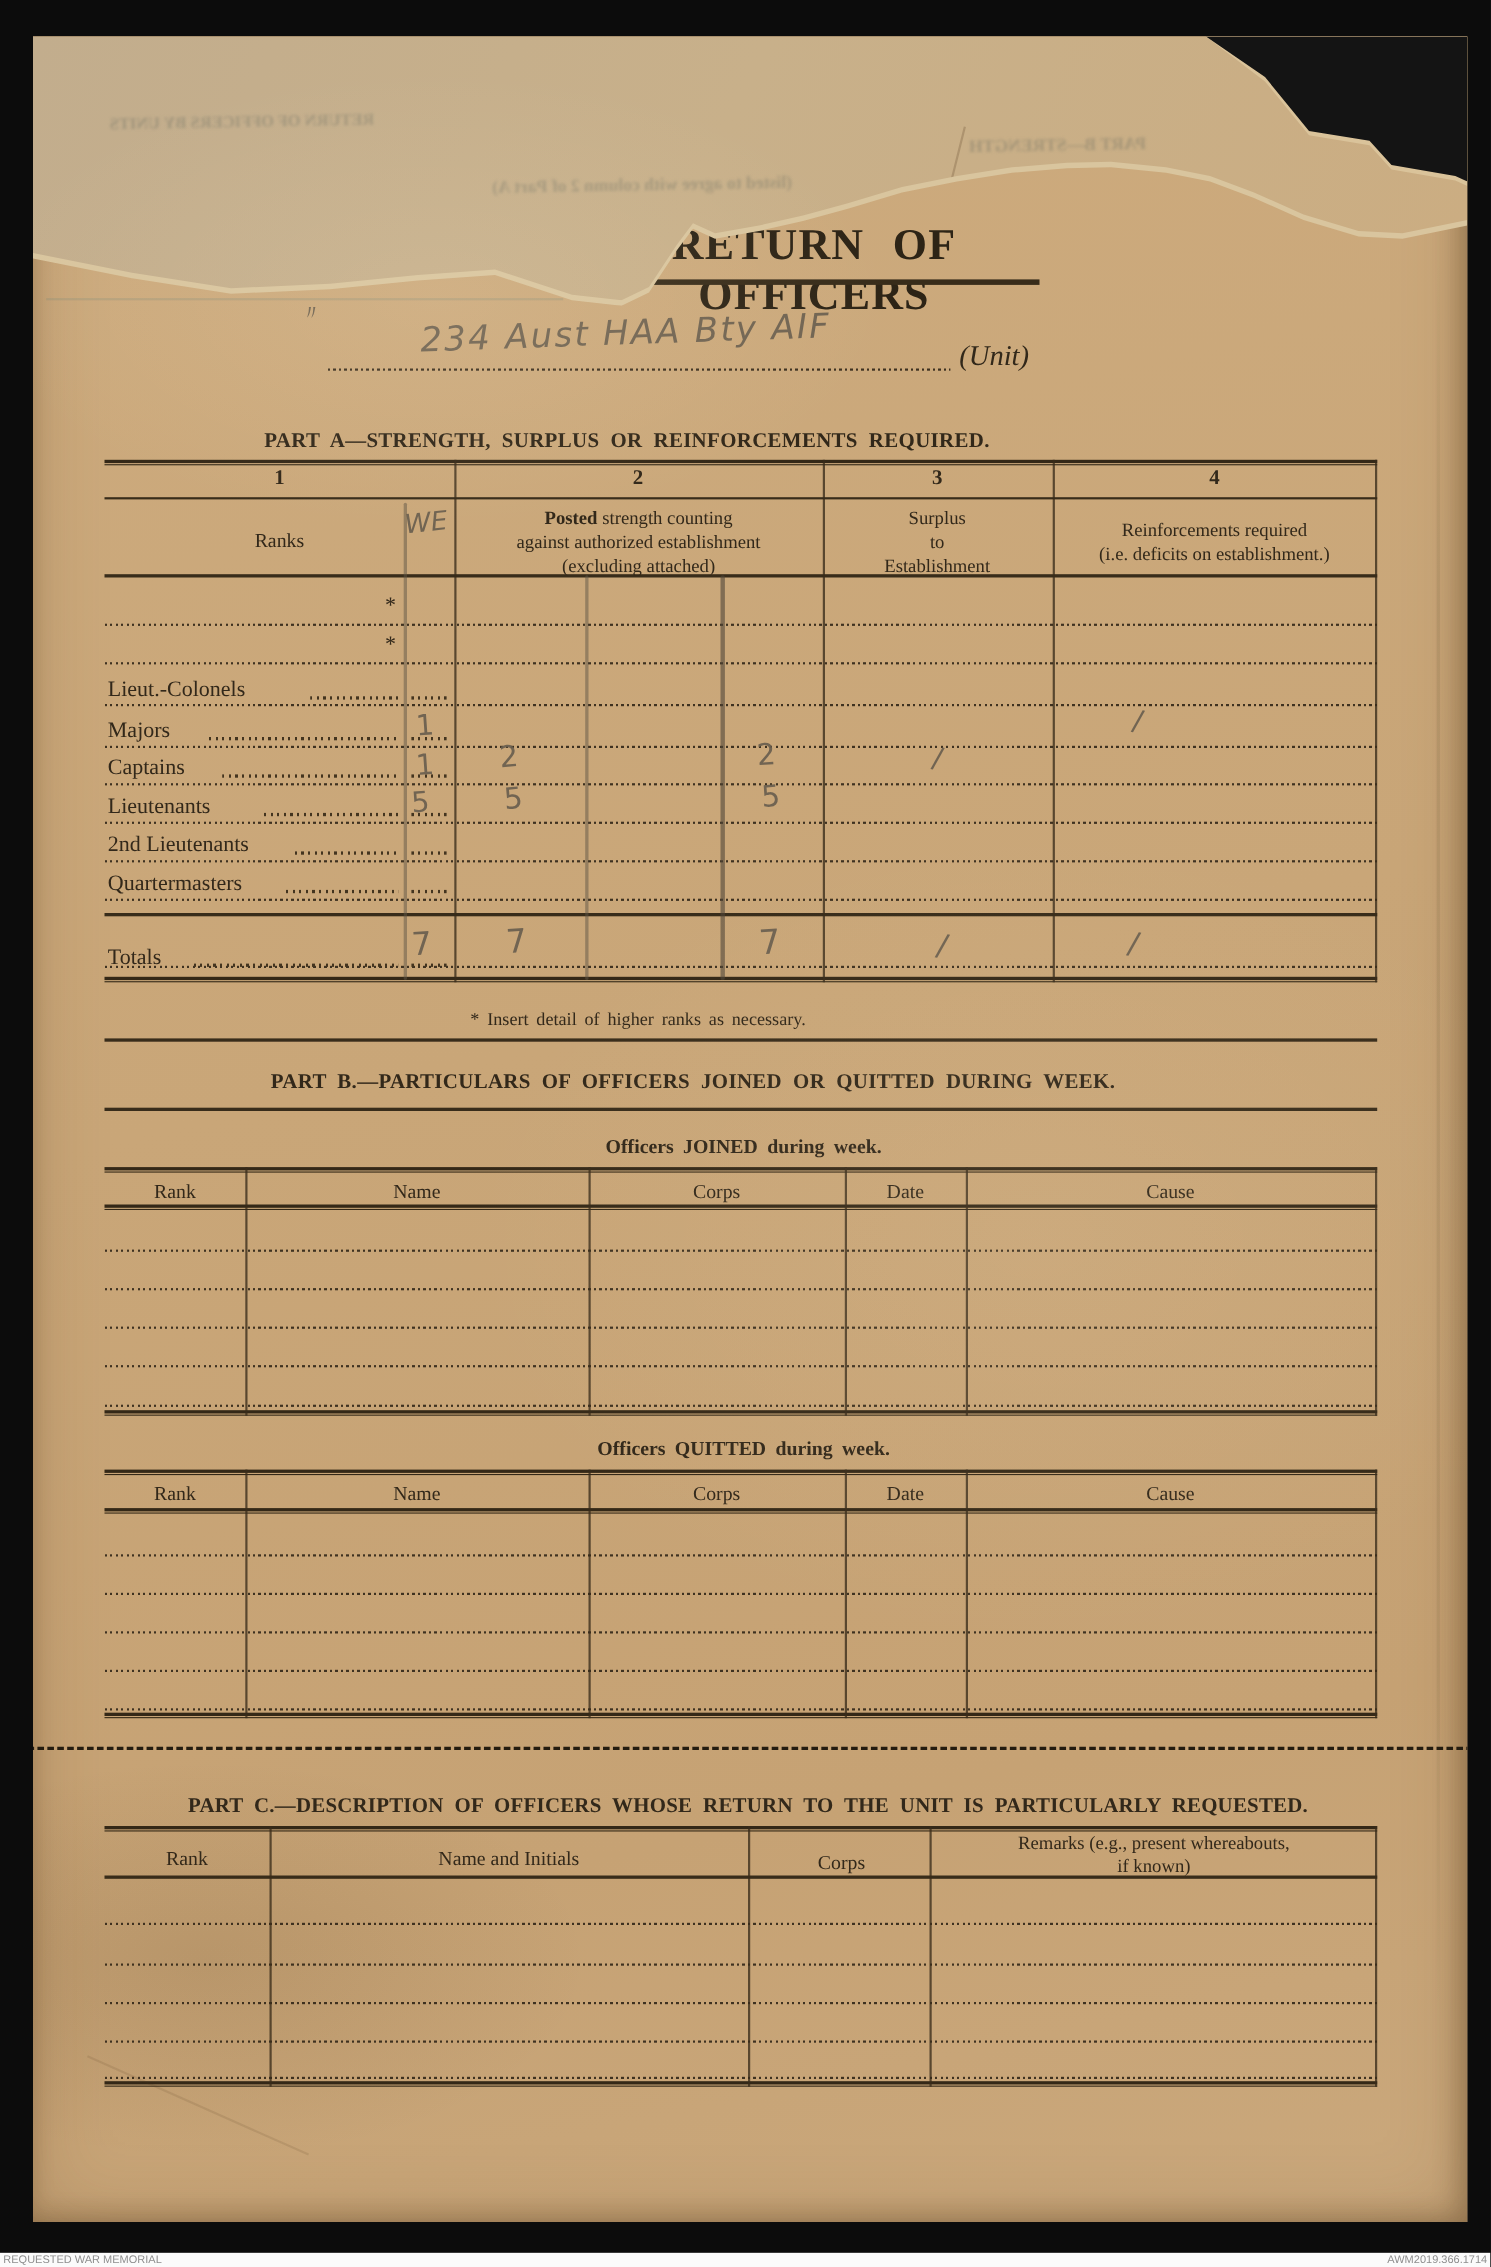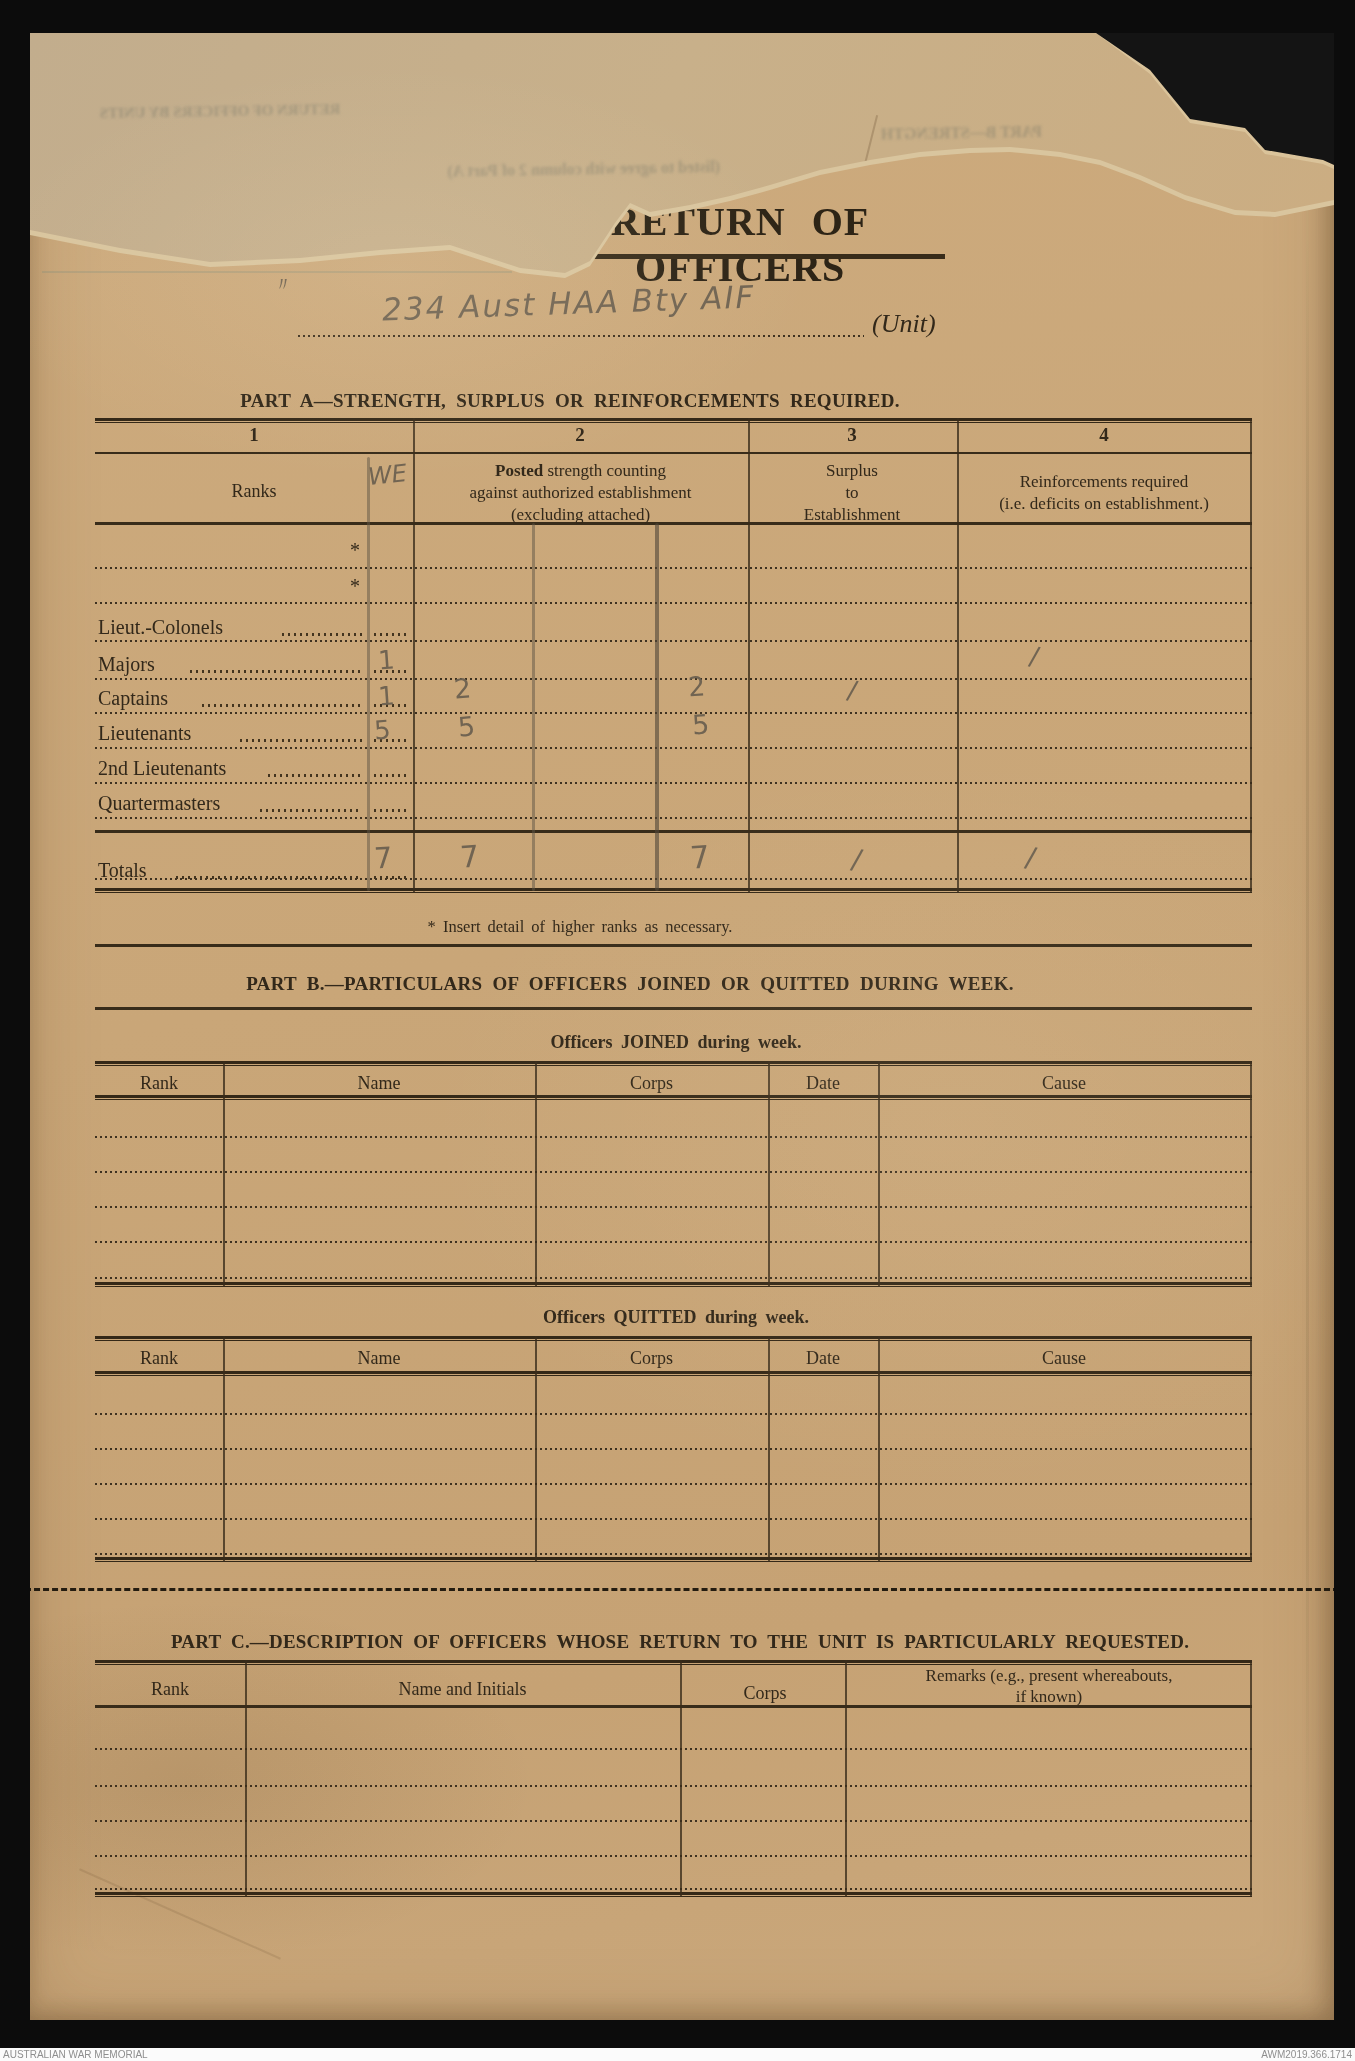--- a/index.html
+++ b/index.html
@@ -224,15 +224,15 @@
     <div class="gh" style="left:330px;top:128px;width:360px;font-size:16px;">(listed to agree with column 2 of Part A)</div>
     <div class="gh" style="left:752px;top:92px;width:260px;font-size:16px;">PART B—STRENGTH</div>
     <div class="crease" style="left:828px;top:80px;width:2px;height:150px;background:rgba(90,62,35,.25);transform:rotate(14deg);"></div>
   </div>
   <div class="notchrim"></div>
   <div class="notch"></div>
 
 </div>
 
 <div class="footerbar">
-  <span style="position:absolute;left:3px;top:0;">AUSTRALIAN WAR MEMORIAL</span>
+  <span style="position:absolute;left:3px;top:0;">REQUESTED WAR MEMORIAL</span>
   <span style="position:absolute;right:3px;top:0;">AWM2019.366.1714</span>
 </div>
 
 </body></html>

